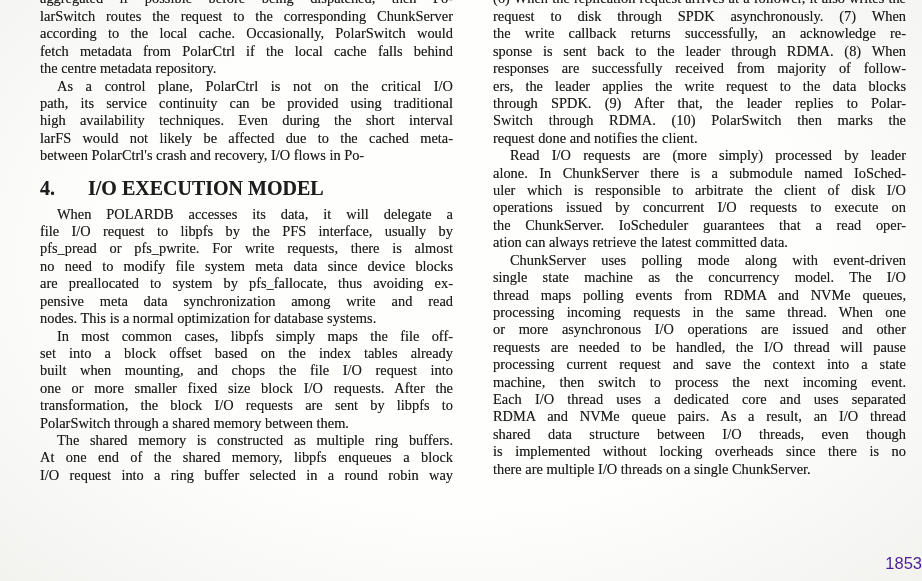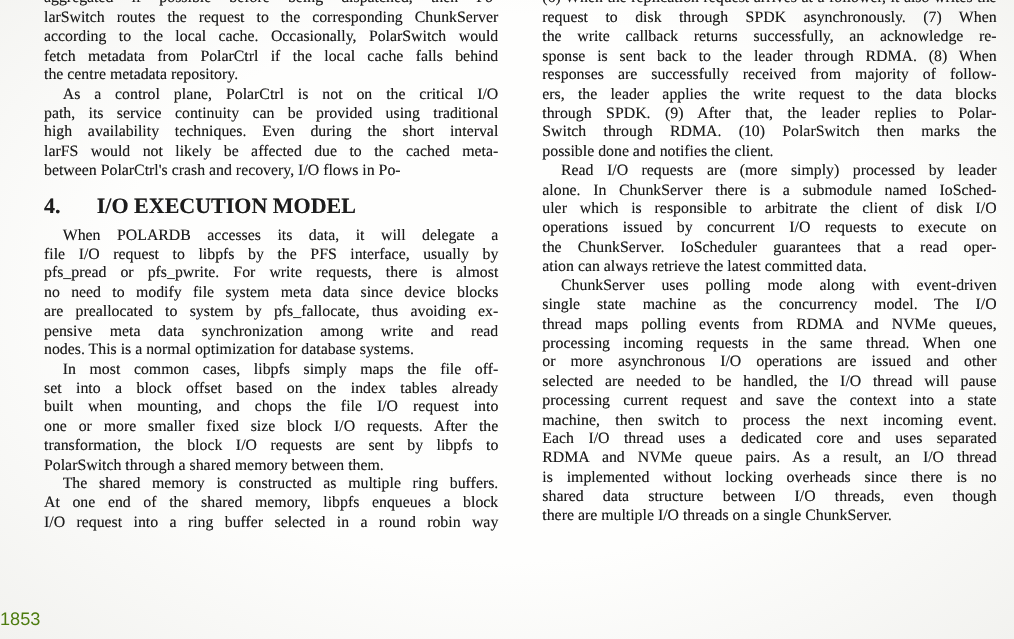--- a/index.html
+++ b/index.html
@@ -26,23 +26,23 @@
   .clipped .line { margin-top: -10.5px; }
   .heading {
     display: flex; align-items: baseline;
     margin: 12px 0 6px;
     font-weight: bold; font-size: 20px; line-height: 23px;
     text-shadow: 0 0 0.6px rgba(25,25,25,0.5);
   }
   .heading .hnum { width: 48px; flex: none; }
   .footer {
     position: absolute; left: 0; right: 0; bottom: 8px;
-    text-align: left;
+    text-align: right;
     font-family: "Liberation Sans", sans-serif;
-    font-size: 16.5px; color: #4d7c0f;
+    font-size: 16.5px; color: #4c1d95;
   }
 </style>
 </head>
 <body>
 
 <div class="columns">
   <div class="col">
       <div class="clipped">
         <div class="line">aggregated if possible before being dispatched, then Po-</div>
       </div>
@@ -91,41 +91,41 @@
         <div class="line">(6) When the replication request arrives at a follower, it also writes the</div>
       </div>
       <div class="para">
         <div class="line">request to disk through SPDK asynchronously. (7) When</div>
         <div class="line">the write callback returns successfully, an acknowledge re-</div>
         <div class="line">sponse is sent back to the leader through RDMA. (8) When</div>
         <div class="line">responses are successfully received from majority of follow-</div>
         <div class="line">ers, the leader applies the write request to the data blocks</div>
         <div class="line">through SPDK. (9) After that, the leader replies to Polar-</div>
         <div class="line">Switch through RDMA. (10) PolarSwitch then marks the</div>
-        <div class="line">possible done and notifies the client.</div>
+        <div class="line">request done and notifies the client.</div>
       </div>
       <div class="para indent">
         <div class="line">Read I/O requests are (more simply) processed by leader</div>
         <div class="line">alone. In ChunkServer there is a submodule named IoSched-</div>
         <div class="line">uler which is responsible to arbitrate the client of disk I/O</div>
         <div class="line">operations issued by concurrent I/O requests to execute on</div>
         <div class="line">the ChunkServer. IoScheduler guarantees that a read oper-</div>
         <div class="line">ation can always retrieve the latest committed data.</div>
       </div>
       <div class="para indent">
         <div class="line">ChunkServer uses polling mode along with event-driven</div>
         <div class="line">single state machine as the concurrency model. The I/O</div>
         <div class="line">thread maps polling events from RDMA and NVMe queues,</div>
         <div class="line">processing incoming requests in the same thread. When one</div>
         <div class="line">or more asynchronous I/O operations are issued and other</div>
-        <div class="line">selected are needed to be handled, the I/O thread will pause</div>
+        <div class="line">requests are needed to be handled, the I/O thread will pause</div>
         <div class="line">processing current request and save the context into a state</div>
         <div class="line">machine, then switch to process the next incoming event.</div>
         <div class="line">Each I/O thread uses a dedicated core and uses separated</div>
         <div class="line">RDMA and NVMe queue pairs. As a result, an I/O thread</div>
+        <div class="line">shared data structure between I/O threads, even though</div>
         <div class="line">is implemented without locking overheads since there is no</div>
-        <div class="line">shared data structure between I/O threads, even though</div>
         <div class="line">there are multiple I/O threads on a single ChunkServer.</div>
       </div>
     </div>
 </div>
 
 <div class="footer">1853</div>
 
 </body></html>

